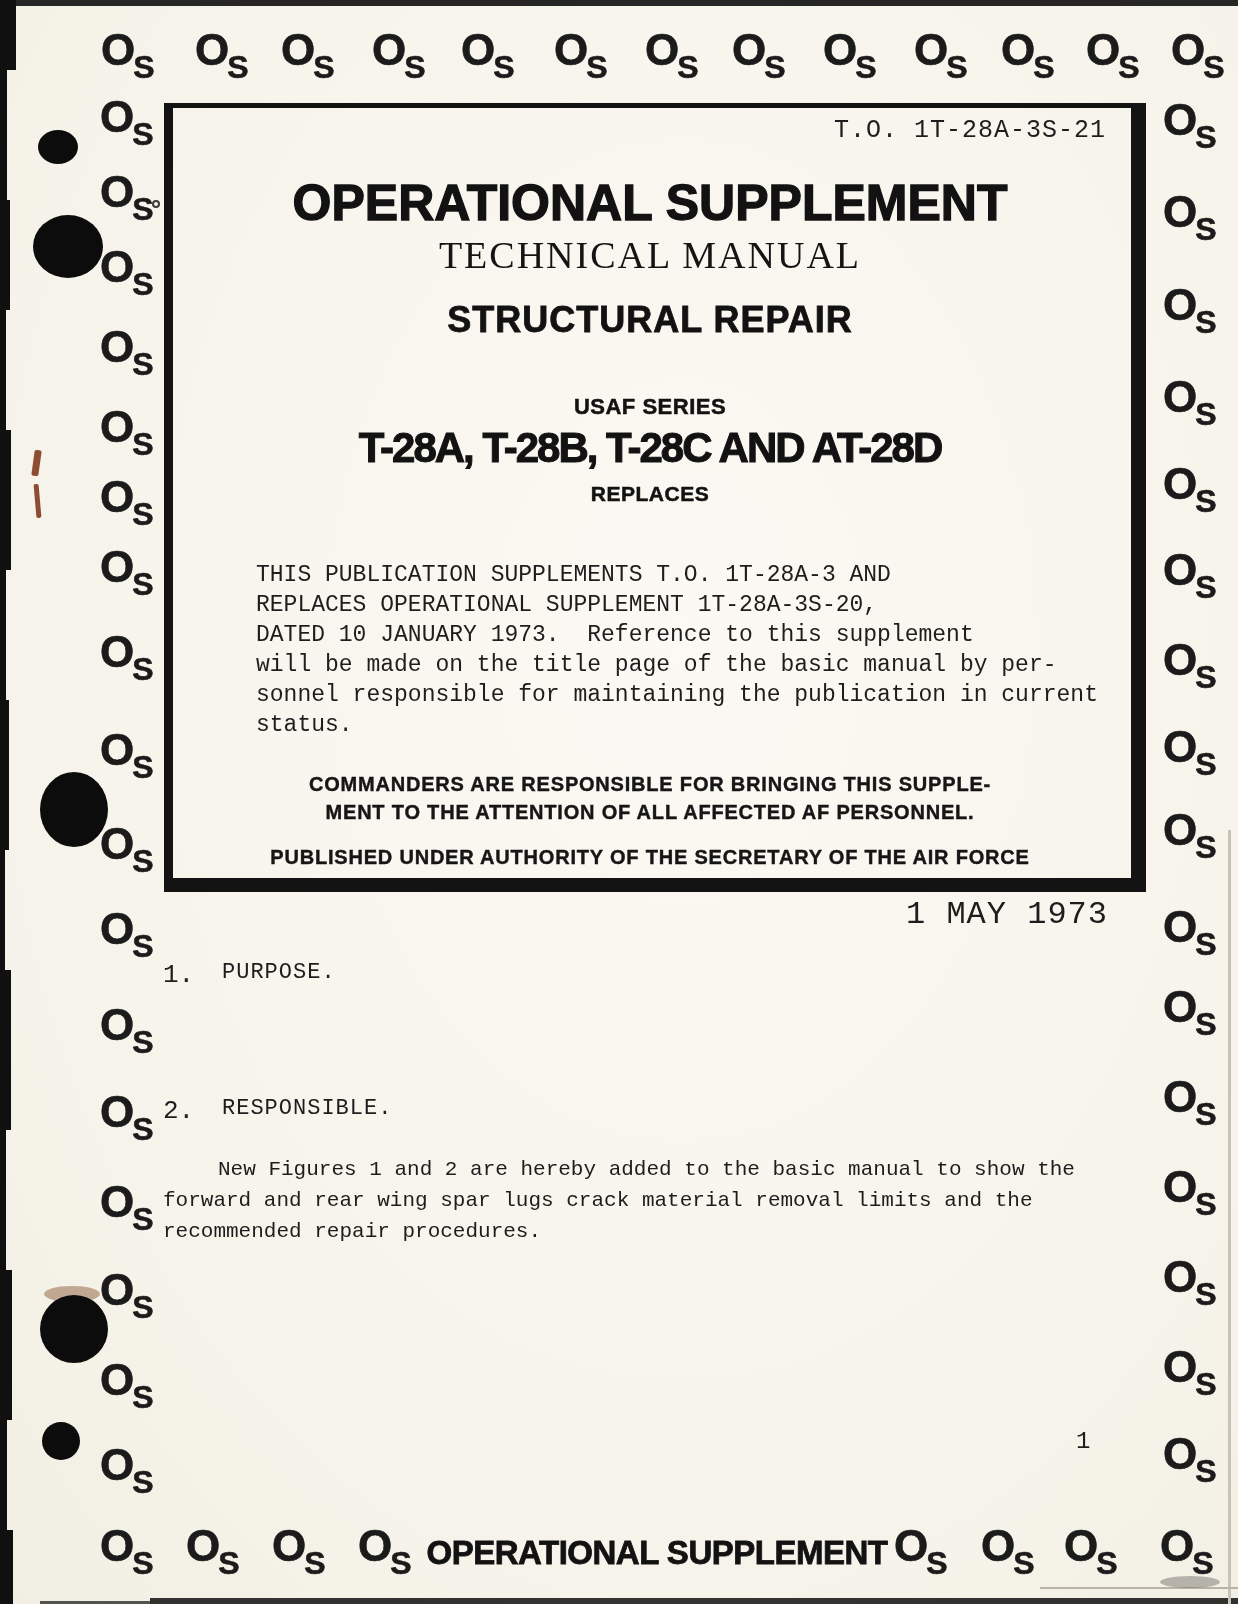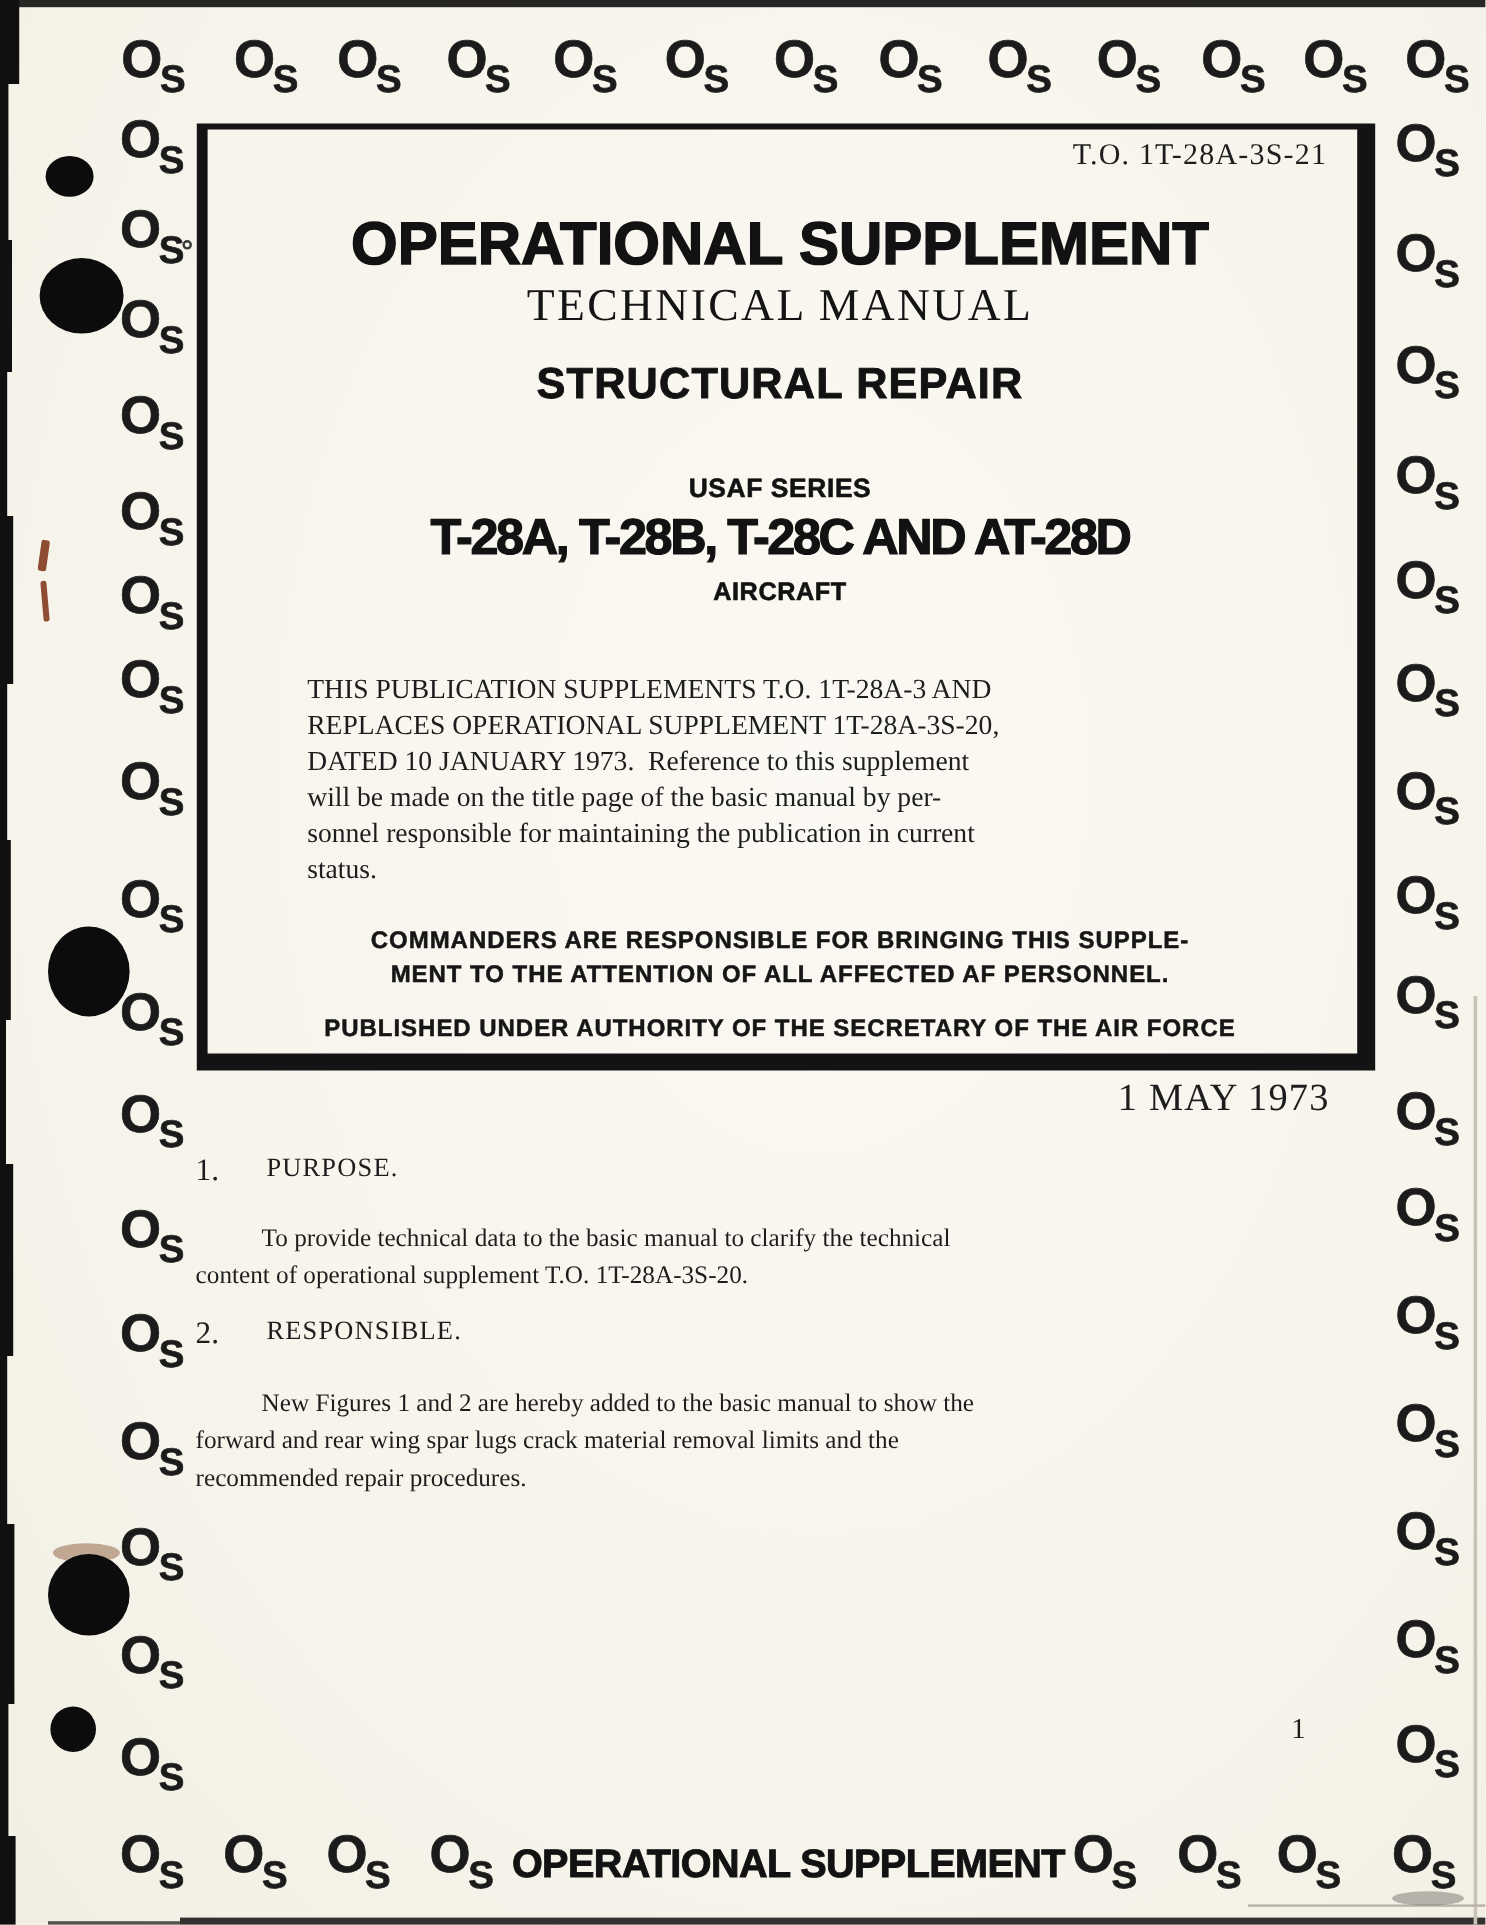--- a/index.html
+++ b/index.html
@@ -37,21 +37,21 @@
   #wm-layer .os-s{font-size:32px;line-height:1;display:inline-block;transform:translateY(13px);margin-left:-2px;}
 
   
   .title-box{position:absolute;left:164px;top:103px;width:982px;height:789px;
     border-style:solid;border-color:#131313;
     border-top-width:5px;border-left-width:9px;border-right-width:15px;border-bottom-width:14px;
     z-index:2;background:transparent;}
 
   .abs{position:absolute;z-index:4;}
   .center{text-align:center;}
-  .mono{font-family:Liberation Serif, serif;color:#1d1d1d;}
+  .mono{font-family:Liberation Mono, monospace;color:#1d1d1d;}
   .serif{font-family:"Liberation Serif","DejaVu Serif",serif;color:#141414;}
   .heavy{font-family:"Liberation Sans",sans-serif;font-weight:900;color:#121212;}
 
   .to-number{left:174px;top:116px;width:932px;text-align:right;font-size:25px;letter-spacing:1px;}
   .main-title{left:174px;top:174px;width:952px;font-size:50px;-webkit-text-stroke:1.3px #121212;letter-spacing:0px;}
   .doc-type{left:174px;top:233px;width:952px;font-size:38px;letter-spacing:2px;}
   .subject{left:174px;top:299px;width:952px;font-size:36px;-webkit-text-stroke:0.8px #121212;letter-spacing:1px;}
   .series-label{left:174px;top:394px;width:952px;font-size:22px;-webkit-text-stroke:0.5px #121212;letter-spacing:0.5px;}
   .models{left:174px;top:424px;width:952px;font-size:42px;-webkit-text-stroke:1px #121212;letter-spacing:-2px;}
   .aircraft-label{left:174px;top:482px;width:952px;font-size:21px;-webkit-text-stroke:0.5px #121212;letter-spacing:0.5px;}
@@ -172,37 +172,35 @@
 
   <div class="title-box"></div>
 
   <div class="abs mono to-number">T.O. 1T-28A-3S-21</div>
 
   <div class="abs heavy center main-title">OPERATIONAL SUPPLEMENT</div>
   <div class="abs serif center doc-type">TECHNICAL MANUAL</div>
   <div class="abs heavy center subject">STRUCTURAL REPAIR</div>
   <div class="abs heavy center series-label">USAF SERIES</div>
   <div class="abs heavy center models">T-28A, T-28B, T-28C AND AT-28D</div>
-  <div class="abs heavy center aircraft-label">AIRCRAFT</div>
+  <div class="abs heavy center aircraft-label">REPLACES</div>
   <div class="abs mono supp-note">THIS PUBLICATION SUPPLEMENTS T.O. 1T-28A-3 AND
 REPLACES OPERATIONAL SUPPLEMENT 1T-28A-3S-20,
 DATED 10 JANUARY 1973.  Reference to this supplement
 will be made on the title page of the basic manual by per-
 sonnel responsible for maintaining the publication in current
 status.</div>
   <div class="abs center commanders">COMMANDERS ARE RESPONSIBLE FOR BRINGING THIS SUPPLE-
 MENT TO THE ATTENTION OF ALL AFFECTED AF PERSONNEL.</div>
   <div class="abs center authority">PUBLISHED UNDER AUTHORITY OF THE SECRETARY OF THE AIR FORCE</div>
 
   <div class="abs mono date-line">1 MAY 1973</div>
 
   <div class="abs mono sec-number sec1-number">1.</div>
   <div class="abs mono sec-heading sec1-heading">PURPOSE.</div>
-  <div class="abs mono sec-body sec1-body">To provide technical data to the basic manual to clarify the technical
-content of operational supplement T.O. 1T-28A-3S-20.</div>
 
   <div class="abs mono sec-number sec2-number">2.</div>
   <div class="abs mono sec-heading sec2-heading">RESPONSIBLE.</div>
   <div class="abs mono sec-body sec2-body">New Figures 1 and 2 are hereby added to the basic manual to show the
 forward and rear wing spar lugs crack material removal limits and the
 recommended repair procedures.</div>
 
   <div class="abs mono page-number">1</div>
   <div class="abs heavy center footer-title">OPERATIONAL SUPPLEMENT</div>
 

